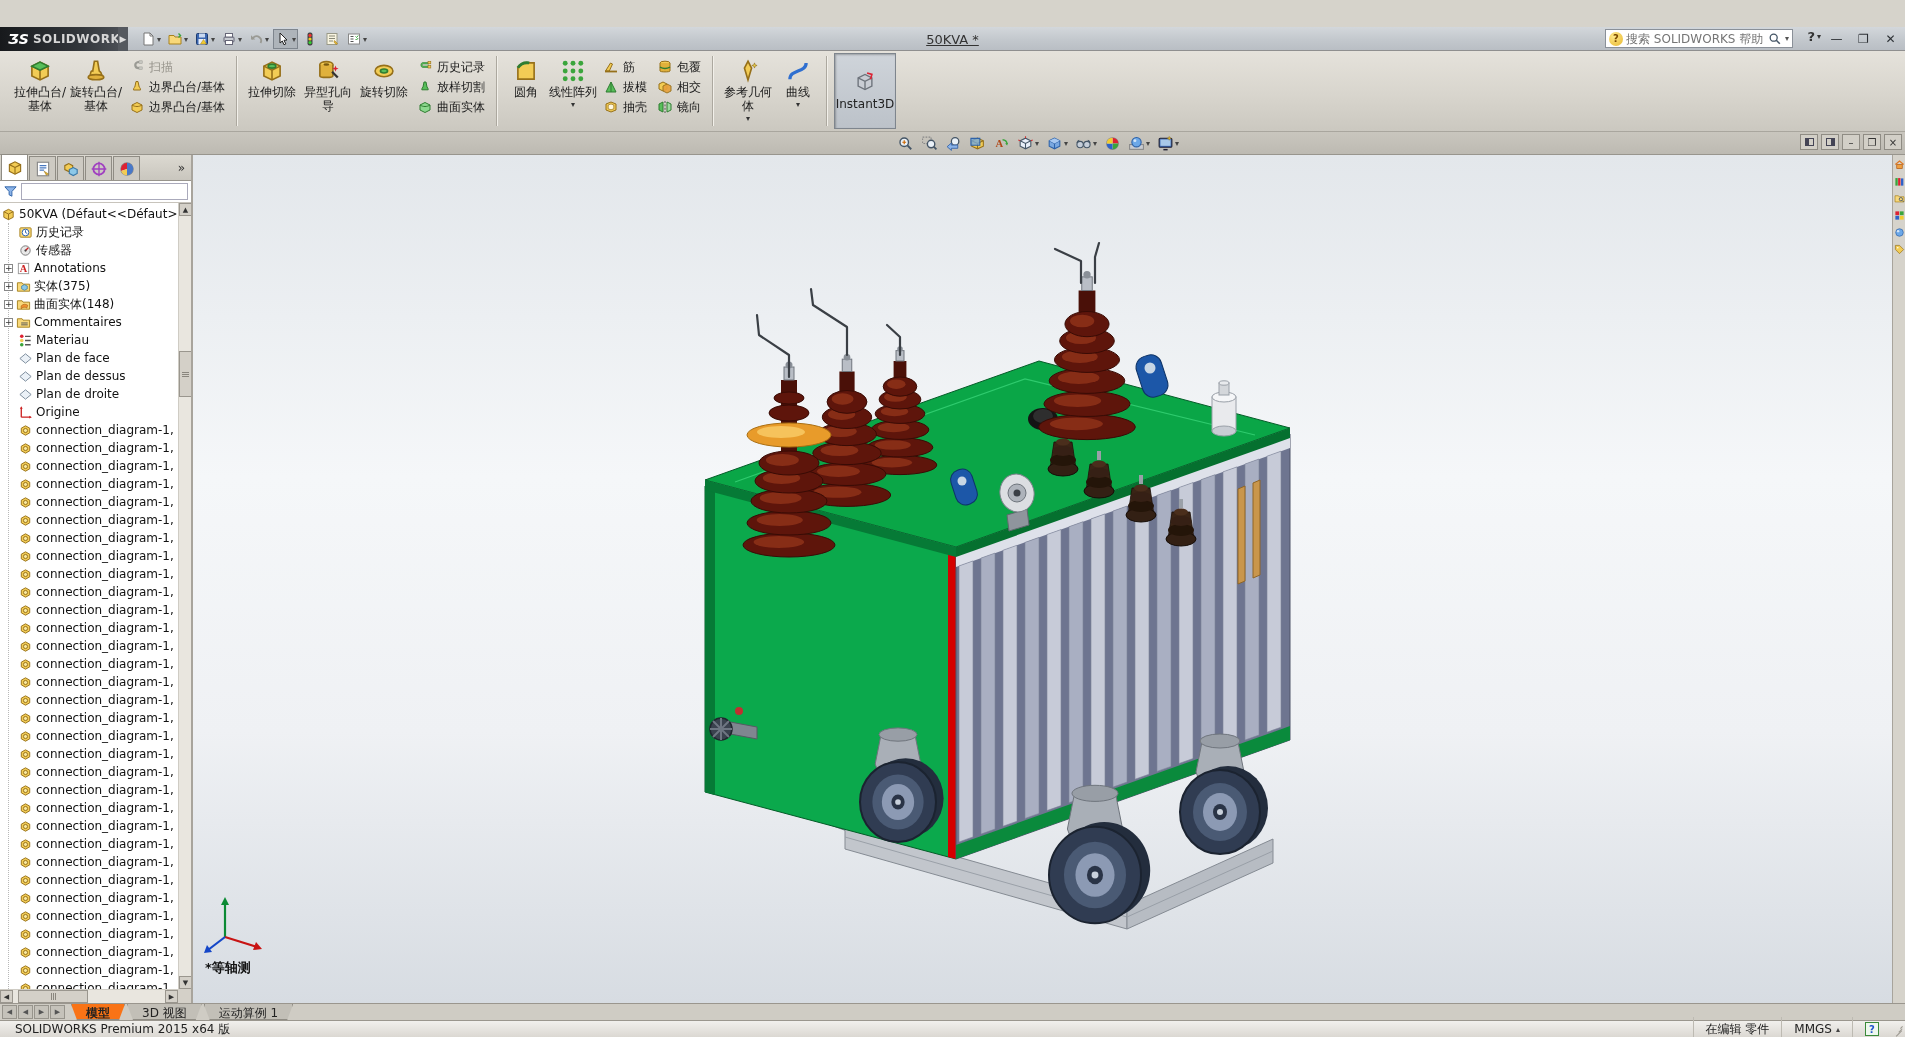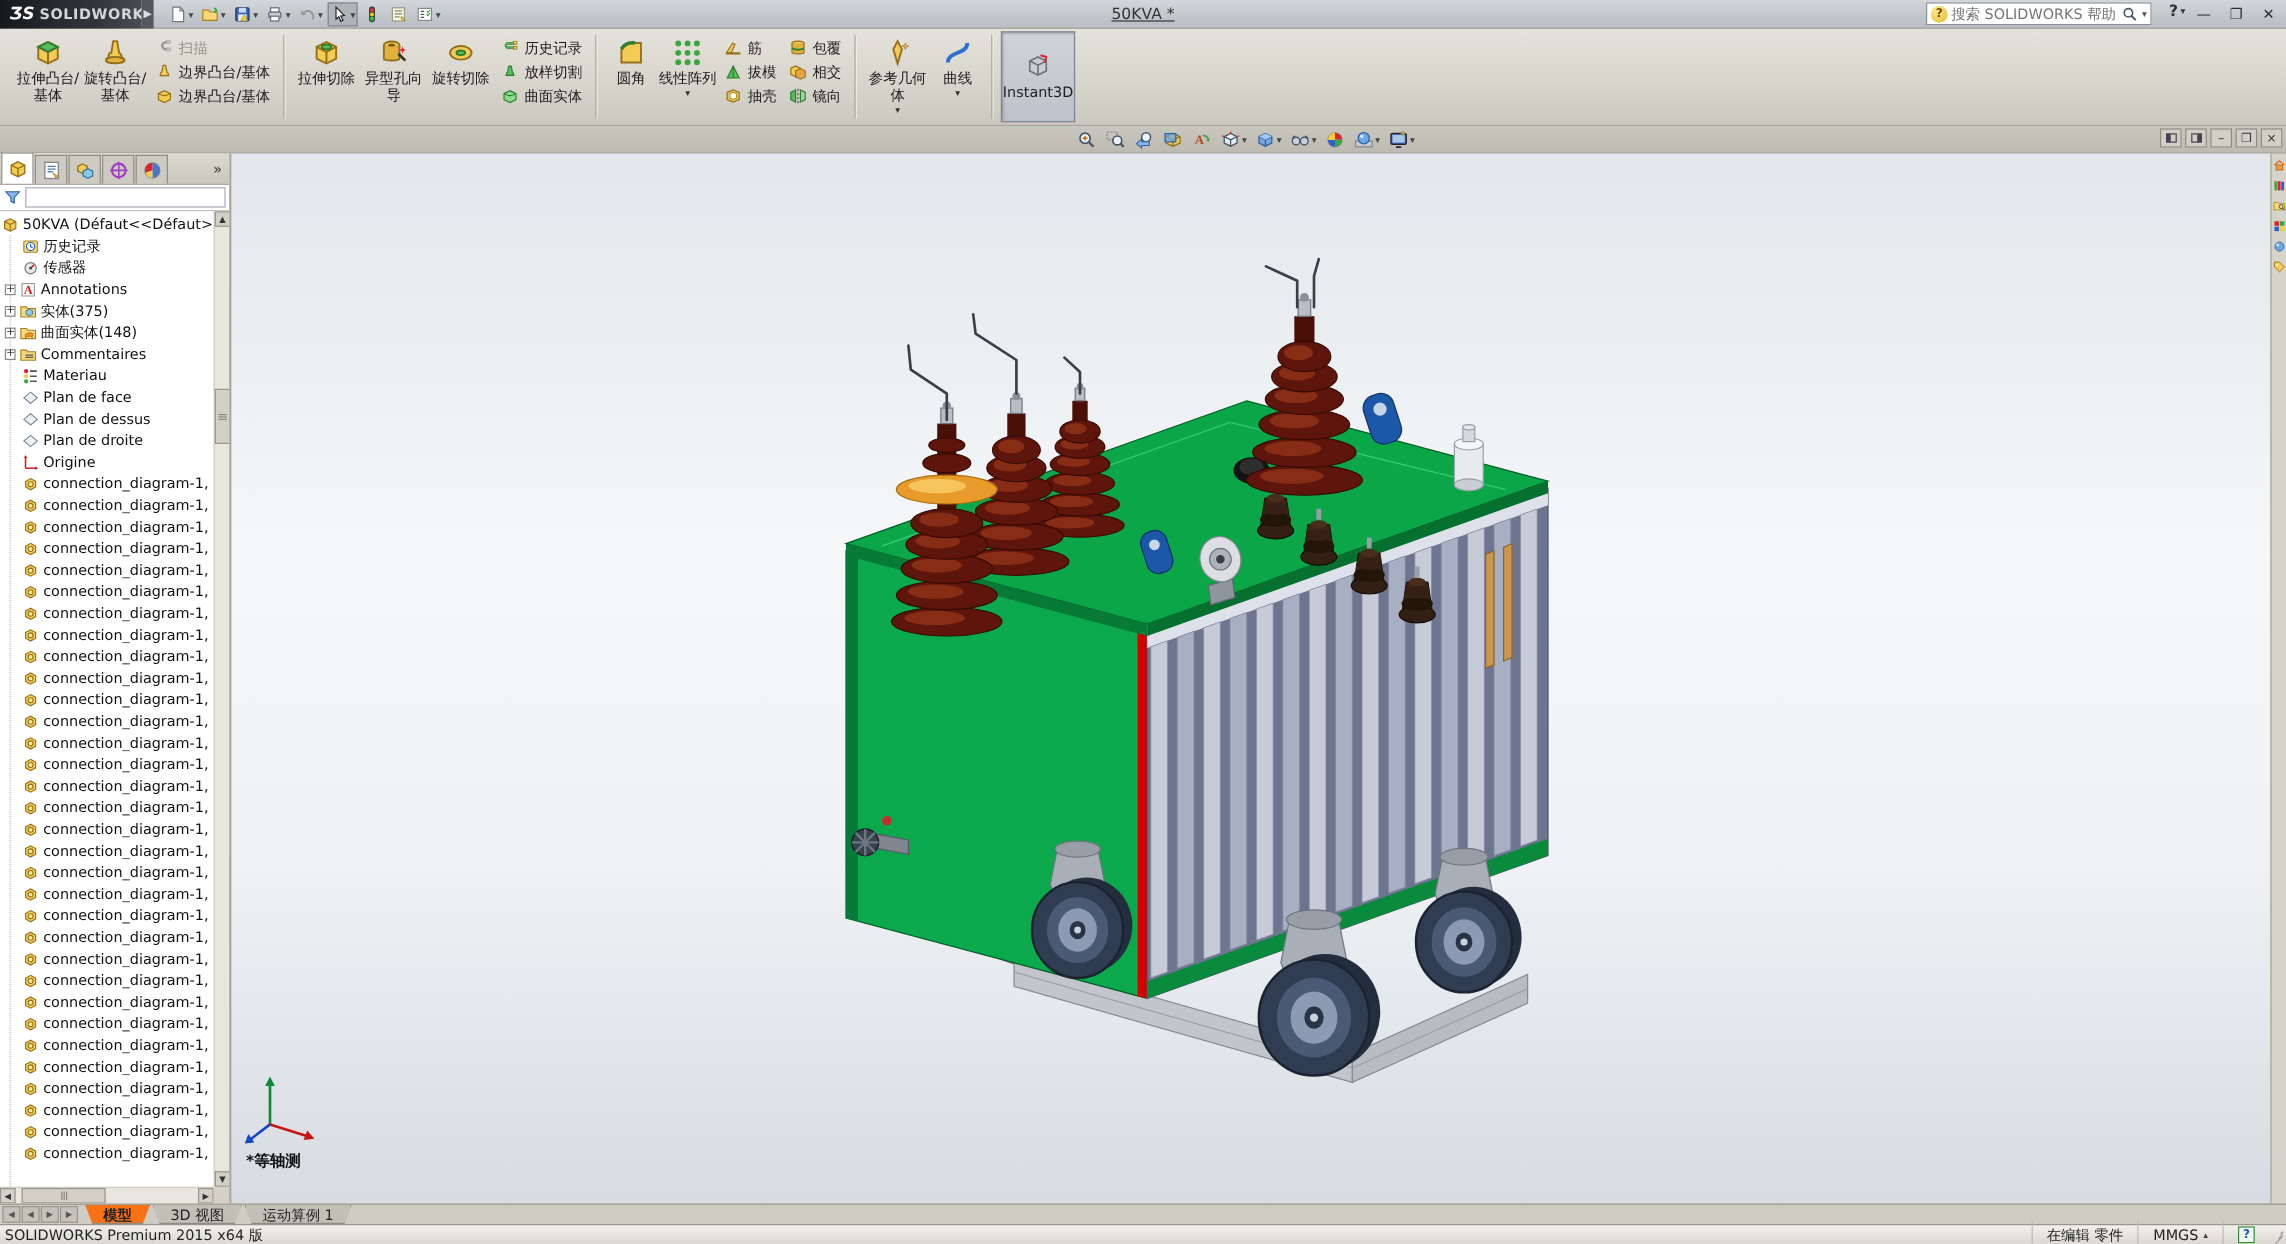--- a/index.html
+++ b/index.html
@@ -1,19 +1,19 @@
 <!DOCTYPE html>
 <html><head>
 <meta charset="utf-8">
 <style>
   * { margin:0; padding:0; box-sizing:border-box; }
   html,body { width:1905px; height:1037px; overflow:hidden;
     font-family:"DejaVu Sans","Liberation Sans",sans-serif; font-size:12px; color:#1a1a1a;
     background:#D6D3CB; }
-  .app { position:absolute; inset:0; }
+  .app { position:absolute; inset:0;margin-top:27px; }
 
   
   .titlebar { position:absolute; left:0; top:0; width:100%; height:24px;
     background:linear-gradient(180deg,#D3D7DB 0%,#C3C8CD 55%,#B9BEC4 100%); border-bottom:1px solid #8f8f8f; }
   .logoblock { position:absolute; left:0; top:0; width:118px; height:24px;
     background:linear-gradient(90deg,#17191c 0%,#33373c 70%,#4a4e54 100%);
     display:flex; align-items:center; padding-left:8px; color:#e8e8e8; }
   .logomark { font-weight:bold; font-style:italic; font-size:14px; margin-right:4px; color:#fff; }
   .logotext { font-weight:bold; font-size:12px; letter-spacing:.5px; color:#d6d6d6; }
   .logochev { position:absolute; left:118px; top:0; width:10px; height:24px;
@@ -136,21 +136,21 @@
     display:flex; align-items:center; justify-content:center; }
   .btabs { display:flex; margin-left:6px; align-items:stretch; }
   .btab { padding:1px 14px 0 14px; font-size:12px; color:#222; background:#C2BFB7; border:1px solid #8f8c84;
     border-top:none; margin-right:2px; clip-path:polygon(0 0,100% 0,calc(100% - 6px) 100%,6px 100%); }
   .btab.active { background:#f97316; font-weight:bold; }
 
   
   .statusbar { position:absolute; left:0; bottom:0; width:100%; height:17px;
     background:linear-gradient(180deg,#F1F0ED,#DBD8D2); border-top:1px solid #9a968e;
     display:flex; align-items:center; font-size:12px; color:#222; }
-  .sbleft { padding-left:4px; }
+  .sbleft { padding-left:15px; }
   .sbright { margin-left:auto; display:flex; align-items:center; height:100%; }
   .sbcell { padding:12px 12px; height:100%; display:flex; align-items:center; border-left:1px solid #bdbab2; gap:4px; }
   .sbcell .dda { font-size:8px; color:#444; }
   .sbhelp { width:14px; height:14px; border:1px solid #3a8a3a; background:#eef8ee; color:#2255cc; font-weight:bold;
     font-size:10px; display:flex; align-items:center; justify-content:center; }
   .grip { width:14px; height:100%; position:relative; }
   .grip i { position:absolute; right:2px; width:8px; height:1px; background:#9a968e; transform:rotate(-45deg); }
   .grip i:nth-child(1){ bottom:3px; } .grip i:nth-child(2){ bottom:6px; width:5px; } .grip i:nth-child(3){ bottom:9px; width:3px; }
 </style>
 </head>

